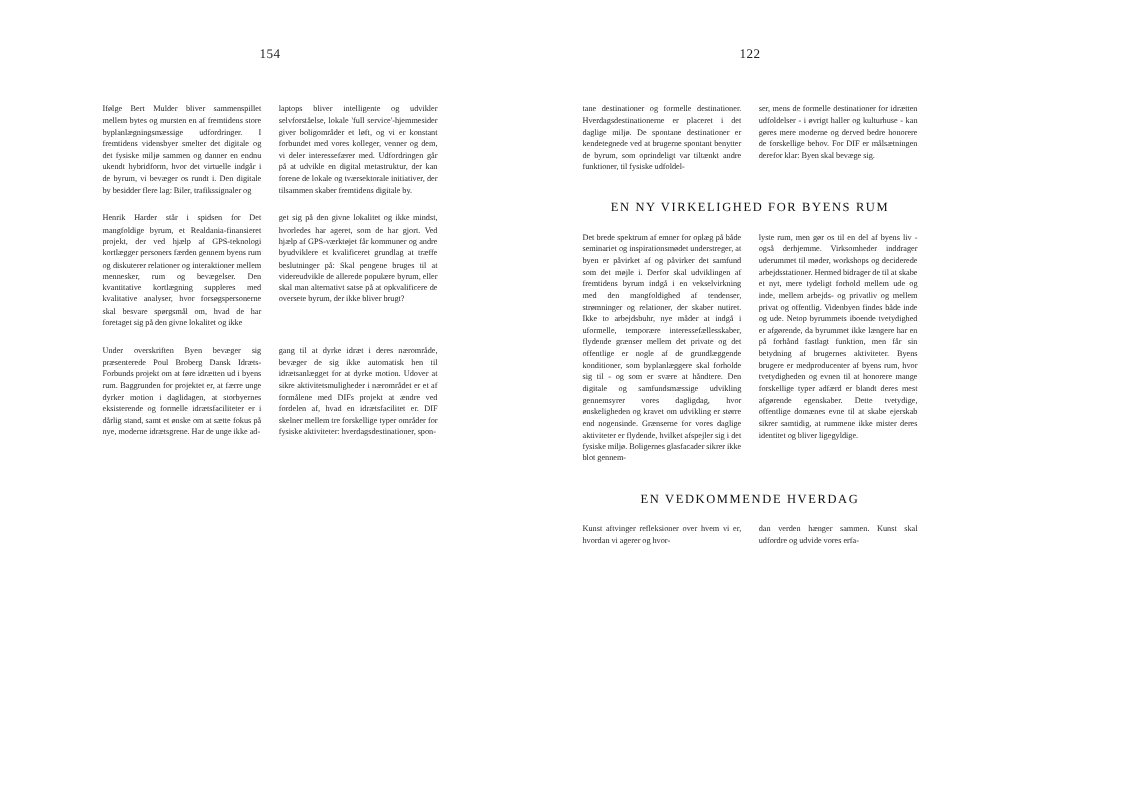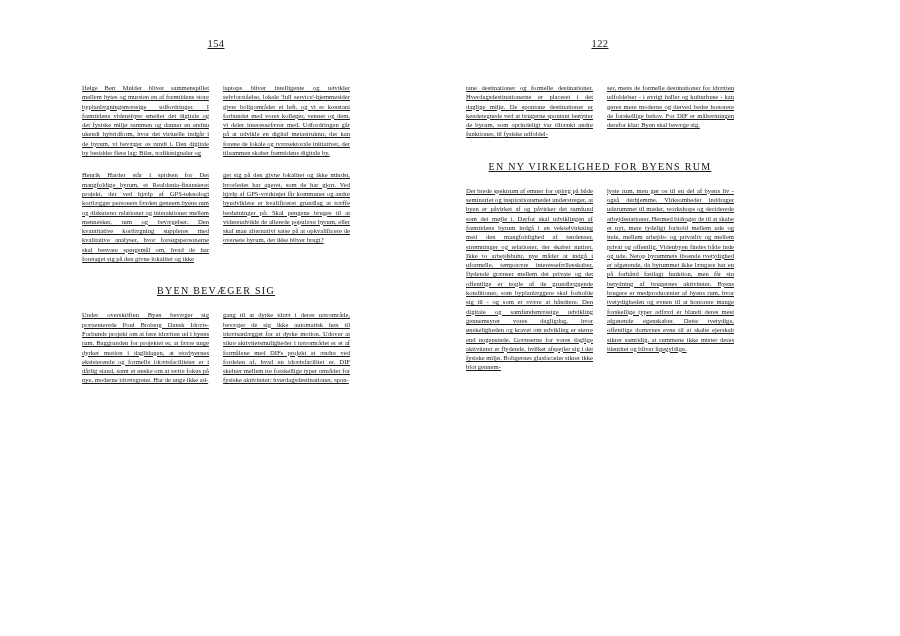--- a/index.html
+++ b/index.html
@@ -12,21 +12,20 @@
     height: 636px;
     font-family: "Liberation Serif", serif;
     color: #1a1a1a;
     overflow: hidden;
   }
   .spread {
     position: relative;
     width: 816px;
     height: 636px;
     display: flex;
-    text-decoration: underline;
   }
   .page {
     position: relative;
     width: 450px;
     height: 636px;
     box-sizing: border-box;
   }
   .page-left {
     padding: 38px 58px 40px 82px;
   }
@@ -103,21 +102,20 @@
         <div class="col">
           <p class="body">Henrik Harder står i spidsen for Det mangfoldige byrum, et Realdania-finansieret projekt, der ved hjælp af GPS-teknologi kortlægger personers færden gennem byens rum og diskuterer relationer og interaktioner mellem mennesker, rum og bevægelser. Den kvantitative kortlægning suppleres med kvalitative analyser, hvor forsøgspersonerne skal besvare spørgsmål om, hvad de har foretaget sig på den givne lokalitet og ikke</p>
         </div>
         <div class="col">
           <p class="body">get sig på den givne lokalitet og ikke mindst, hvorledes har ageret, som de har gjort. Ved hjælp af GPS-værktøjet får kommuner og andre byudviklere et kvalificeret grundlag at træffe beslutninger på: Skal pengene bruges til at videreudvikle de allerede populære byrum, eller skal man alternativt satse på at opkvalificere de oversete byrum, der ikke bliver brugt?</p>
         </div>
       </div>
     </div>
 
     <div class="block">
-      <h2 class="section-title spaced-top">BYEN BEVÆGER SIG</h2>
       <div class="cols">
         <div class="col">
           <p class="body">Under overskriften Byen bevæger sig præsenterede Poul Broberg Dansk Idræts-Forbunds projekt om at føre idrætten ud i byens rum. Baggrunden for projektet er, at færre unge dyrker motion i daglidagen, at storbyernes eksisterende og formelle idrætsfaciliteter er i dårlig stand, samt et ønske om at sætte fokus på nye, moderne idrætsgrene. Har de unge ikke ad-</p>
         </div>
         <div class="col">
           <p class="body">gang til at dyrke idræt i deres nærområde, bevæger de sig ikke automatisk hen til idrætsanlægget for at dyrke motion. Udover at sikre aktivitetsmuligheder i nærområdet er et af formålene med DIFs projekt at ændre ved fordelen af, hvad en idrætsfacilitet er. DIF skelner mellem tre forskellige typer områder for fysiske aktiviteter: hverdagsdestinationer, spon-</p>
         </div>
       </div>
     </div>
   </div>
@@ -141,15 +139,26 @@
       <div class="cols">
         <div class="col">
           <p class="body">Det brede spektrum af emner for oplæg på både seminariet og inspirationsmødet understreger, at byen er påvirket af og påvirker det samfund som det møjle i. Derfor skal udviklingen af fremtidens byrum indgå i en vekselvirkning med den mangfoldighed af tendenser, strømninger og relationer, der skaber nutiret. Ikke to arbejdsbuhr, nye måder at indgå i uformelle, temporære interessefællesskaber, flydende grænser mellem det private og det offentlige er nogle af de grundlæggende konditioner, som byplanlæggere skal forholde sig til - og som er svære at håndtere. Den digitale og samfundsmæssige udvikling gennemsyrer vores dagligdag, hvor ønskeligheden og kravet om udvikling er større end nogensinde. Grænserne for vores daglige aktiviteter er flydende, hvilket afspejler sig i det fysiske miljø. Boligernes glasfacader sikrer ikke blot gennem-</p>
         </div>
         <div class="col">
           <p class="body">lyste rum, men gør os til en del af byens liv - også derhjemme. Virksomheder inddrager uderummet til møder, workshops og deciderede arbejdsstationer. Hermed bidrager de til at skabe et nyt, mere tydeligt forhold mellem ude og inde, mellem arbejds- og privatliv og mellem privat og offentlig. Videnbyen findes både inde og ude. Netop byrummets iboende tvetydighed er afgørende, da byrummet ikke længere har en på forhånd fastlagt funktion, men får sin betydning af brugernes aktiviteter. Byens brugere er medproducenter af byens rum, hvor tvetydigheden og evnen til at honorere mange forskellige typer adfærd er blandt deres mest afgørende egenskaber. Dette tvetydige, offentlige domænes evne til at skabe ejerskab sikrer samtidig, at rummene ikke mister deres identitet og bliver ligegyldige.</p>
         </div>
       </div>
     </div>
 
+    <div class="block">
+      <h2 class="section-title spaced-top">EN VEDKOMMENDE HVERDAG</h2>
+      <div class="cols">
+        <div class="col">
+          <p class="body">Kunst aftvinger refleksioner over hvem vi er, hvordan vi agerer og hvor-</p>
+        </div>
+        <div class="col">
+          <p class="body">dan verden hænger sammen. Kunst skal udfordre og udvide vores erfa-</p>
+        </div>
+      </div>
+    </div>
   </div>
 
 </div>
 
 </body></html>

